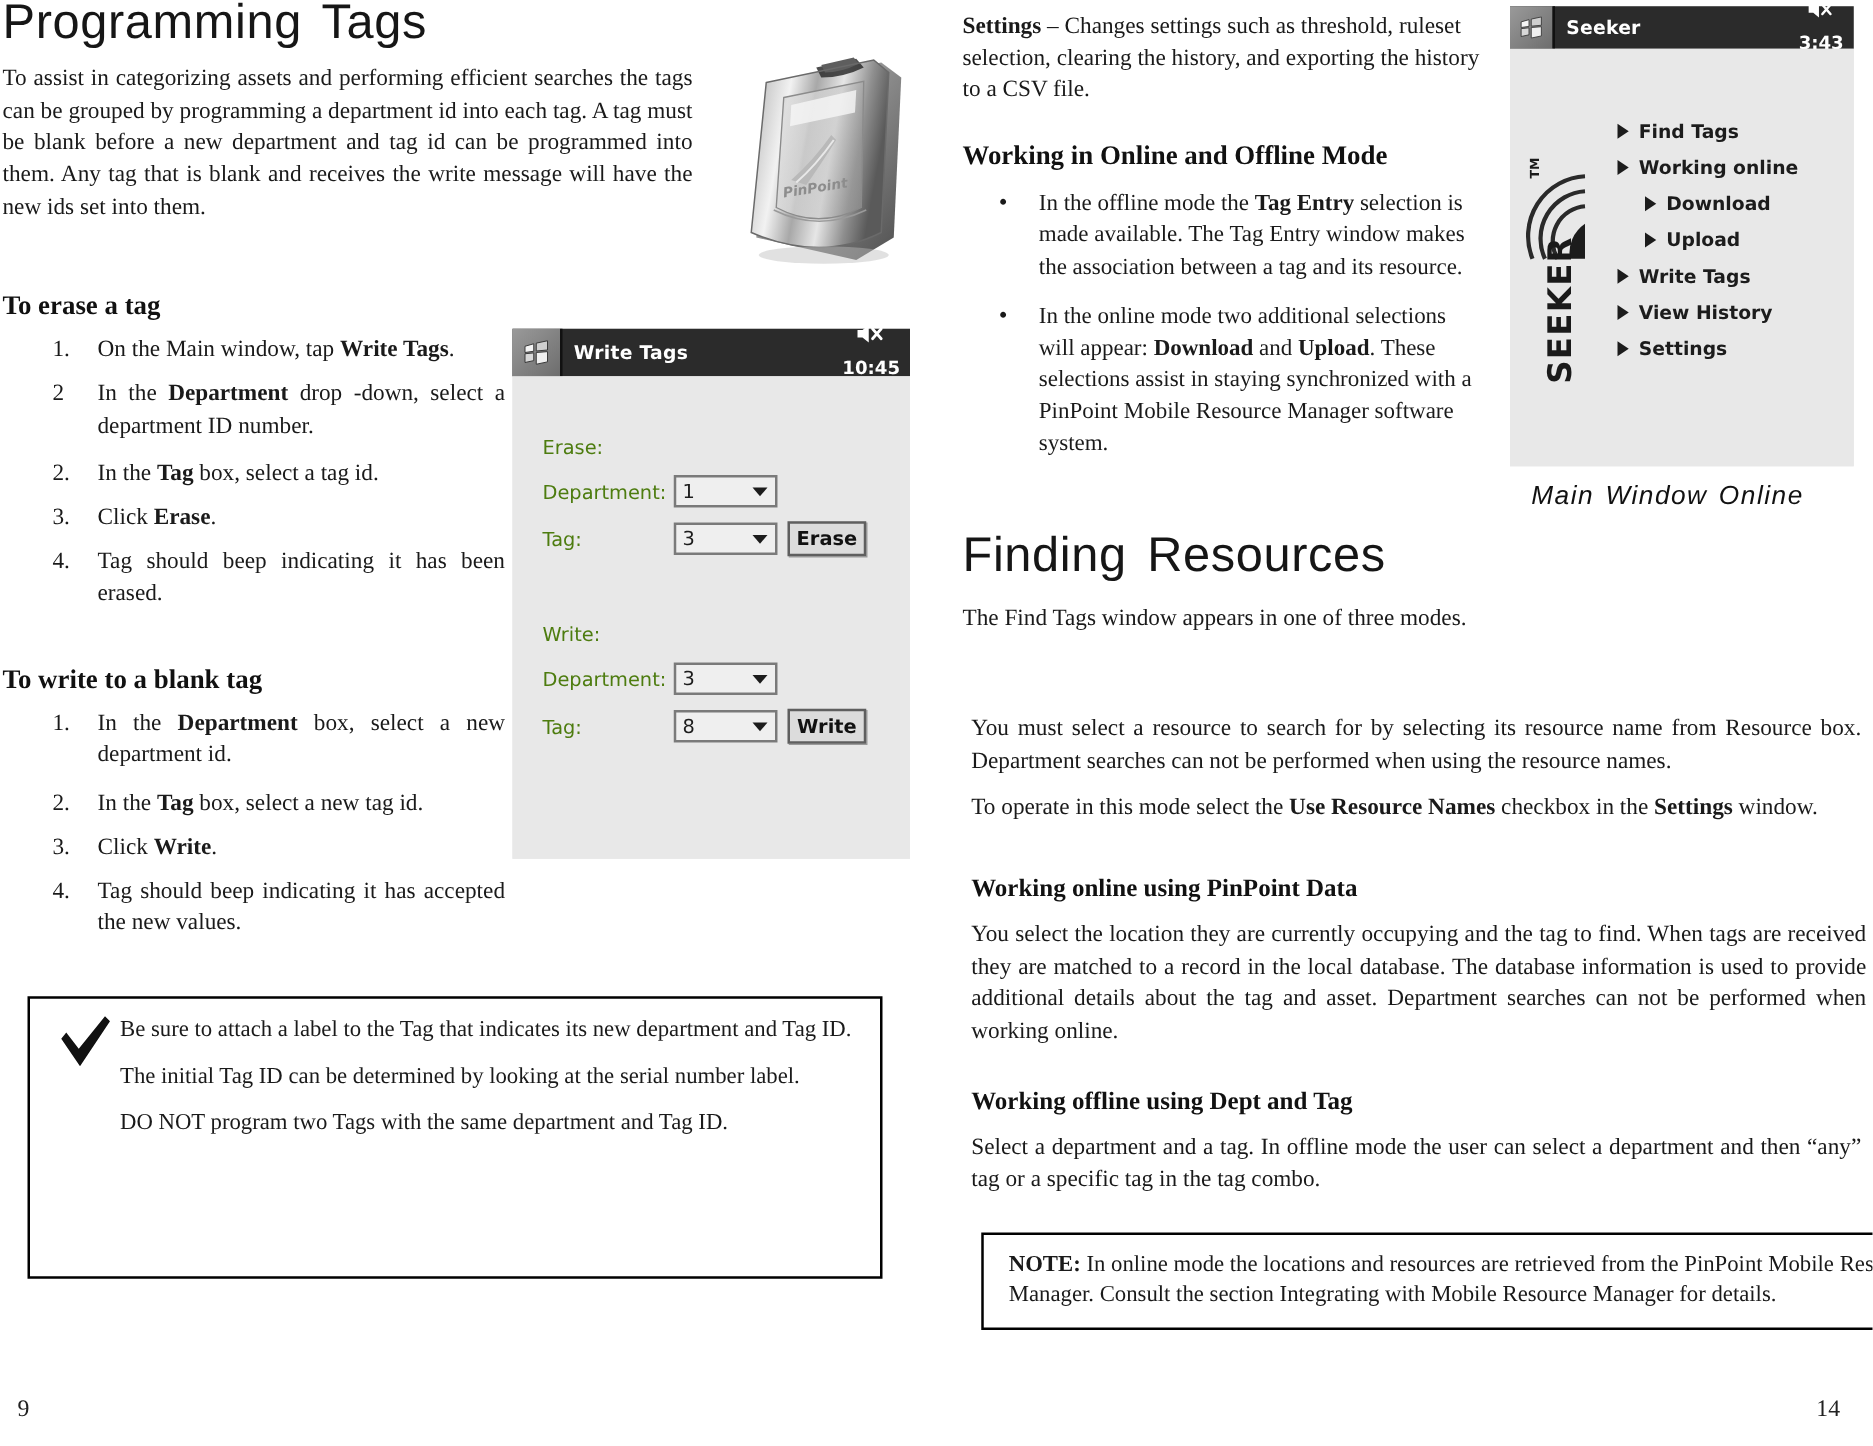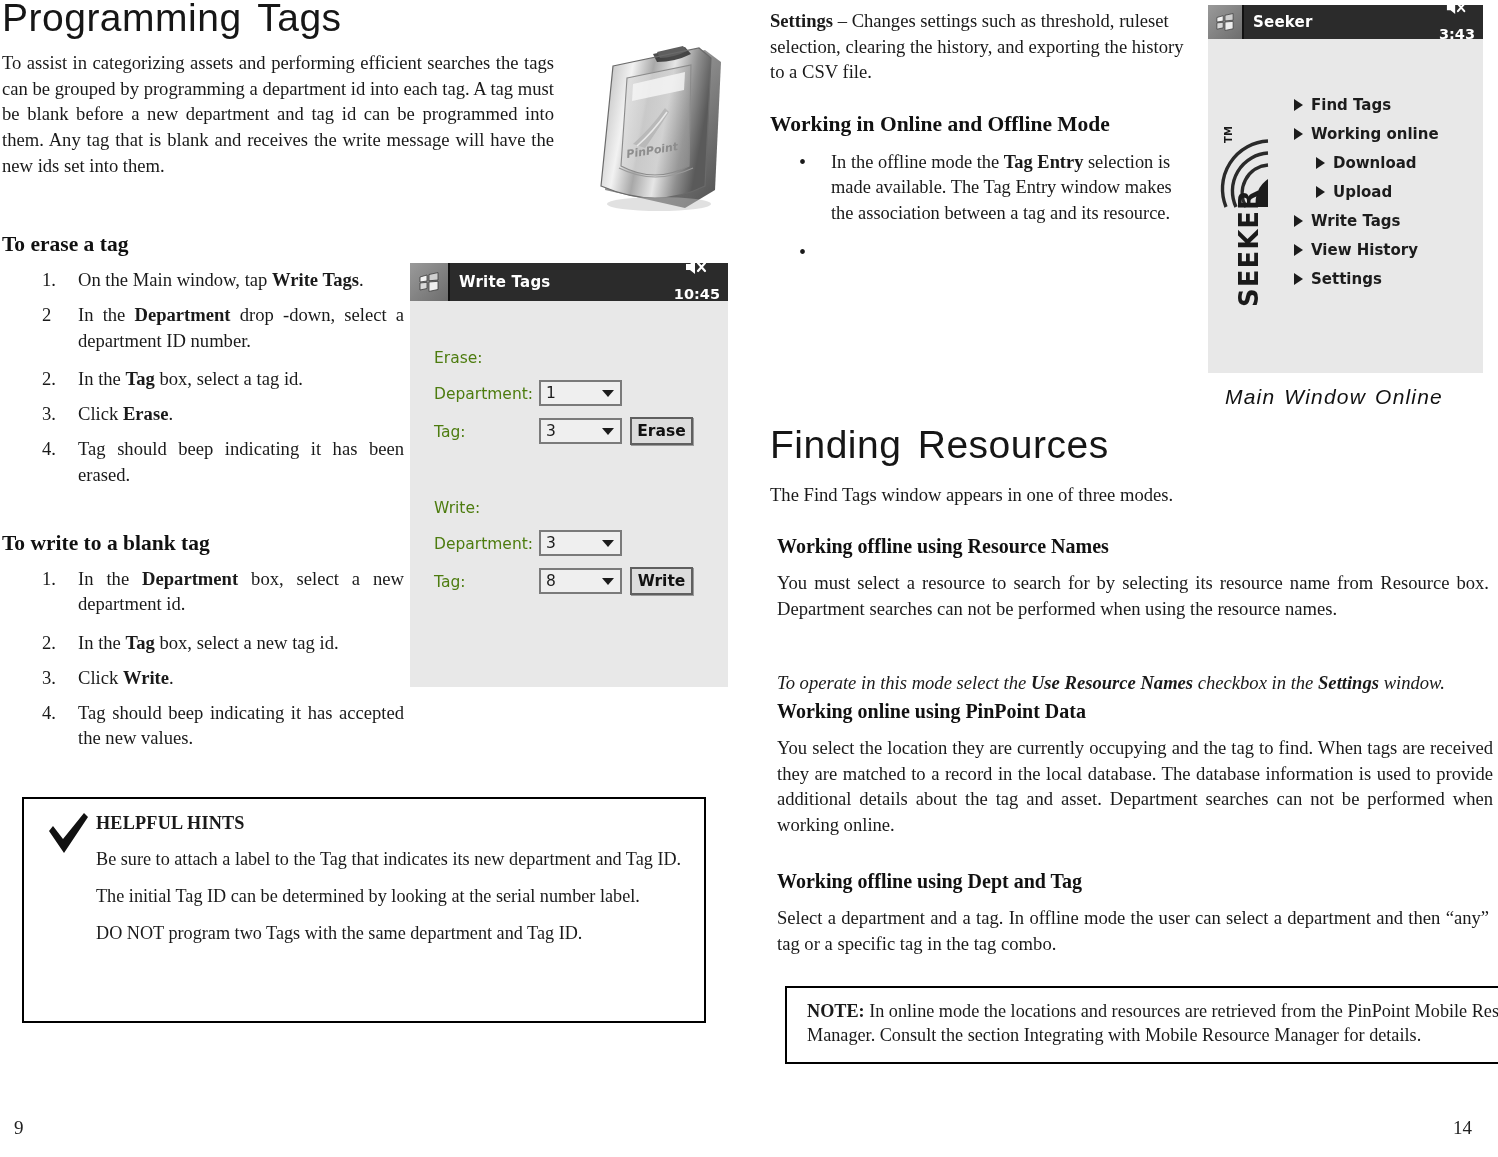--- a/index.html
+++ b/index.html
@@ -468,21 +468,20 @@
       </div>
     </div>
 
     <div class="callout" style="position:absolute;left:22px;top:797px;width:684px;height:226px;">
       <div class="checkmark">
         <svg width="46" height="46" viewBox="0 0 46 46" aria-hidden="true">
           <path d="M3 20 L7 15 L17 28 L38 2 L42 6 L18 42 Z" fill="#111111"></path>
         </svg>
       </div>
       <div style="margin-left:72px;margin-top:12px;margin-right:20px;">
-        <p class="hints-title">HELPFUL HINTS</p>
         <p>Be sure to attach a label to the Tag that indicates its new department and Tag ID.</p>
         <p>The initial Tag ID can be determined by looking at the serial number label.</p>
         <p>DO NOT  program two Tags with the same department and Tag ID.</p>
       </div>
     </div>
 
     <div class="pageno" style="left:14px;top:1117px;">9</div>
   </div>
 
   <div class="col-right">
@@ -491,20 +490,21 @@
 
     <div class="h2" style="position:absolute;left:5px;top:112px;">Working in Online and Offline Mode</div>
 
     <ul class="bullets" style="position:absolute;left:0;top:150px;width:425px;">
       <li class="bullet">
         <span class="dot">•</span>
         <span>In the offline mode the <b>Tag Entry</b> selection is made available.  The Tag Entry window makes the association between a tag and its resource.</span>
       </li>
       <li class="bullet">
         <span class="dot">•</span>
+        <span>In the online mode two additional selections will appear: <b>Download</b> and <b>Upload</b>.  These selections assist in staying synchronized with a PinPoint Mobile Resource Manager software system.</span>
       </li>
     </ul>
 
     <div class="pda" style="left:443px;top:5px;width:275px;height:368px;">
 
       <div class="pda-title" style="height:34px;">
         <div class="pda-start" style="width:34px;height:34px;">
           <svg width="20" height="18" viewBox="0 0 22 20" aria-hidden="true">
             <path d="M2 5 L9 3 L9 9 L2 10 Z" fill="#f4f4f4" stroke="#3a3a3a" stroke-width="0.8"></path>
             <path d="M11 2.5 L20 0.6 L20 8 L11 8.8 Z" fill="#cfcfcf" stroke="#3a3a3a" stroke-width="0.8"></path>
@@ -574,23 +574,22 @@
         </div>
       </div>
     </div>
 
     <div class="caption" style="position:absolute;left:460px;top:385px;">Main Window Online</div>
 
     <div class="h1" style="position:absolute;left:5px;top:425px;">Finding Resources</div>
 
     <div class="body-t nj" style="position:absolute;left:5px;top:482px;width:560px;">The Find Tags window appears in one of three modes.</div>
 
-    <div class="h3" style="position:absolute;left:12px;top:535px;">Working offline using Resource Names</div>
     <div class="body-t" style="position:absolute;left:12px;top:570px;width:712px;">You must select a resource to search for by selecting its resource name from Resource box.  Department searches can not be performed when using the resource names.</div>
-    <div class="body-t" style="position:absolute;left:12px;top:670px;width:712px;font-style:italic;">To operate in this mode select the <b>Use Resource Names</b> checkbox in the <b>Settings</b> window.</div>
+    <div class="body-t" style="position:absolute;left:12px;top:633px;width:712px;">To operate in this mode select the <b>Use Resource Names</b> checkbox in the <b>Settings</b> window.</div>
 
     <div class="h3" style="position:absolute;left:12px;top:700px;">Working online using PinPoint Data</div>
     <div class="body-t" style="position:absolute;left:12px;top:735px;width:716px;">You select the location they are currently occupying and the tag to find.  When tags are received they are matched to a record in the local database.  The database information is used to provide additional details about the tag and asset.  Department searches can not be performed when working online.</div>
 
     <div class="h3" style="position:absolute;left:12px;top:870px;">Working offline using Dept and Tag</div>
     <div class="body-t" style="position:absolute;left:12px;top:905px;width:712px;">Select a department and a tag.  In offline mode the user can select a department and then “any” tag or a specific tag in the tag combo.</div>
 
     <div class="callout" style="position:absolute;left:20px;top:986px;width:804px;height:78px;">
       <div class="body-t nj" style="margin:12px 20px 0 20px;font-size:18.2px;line-height:1.3;"><b>NOTE:</b> In online mode the locations and resources are retrieved from the PinPoint Mobile Resource Manager.  Consult the section Integrating with Mobile Resource Manager for details.</div>
     </div>

